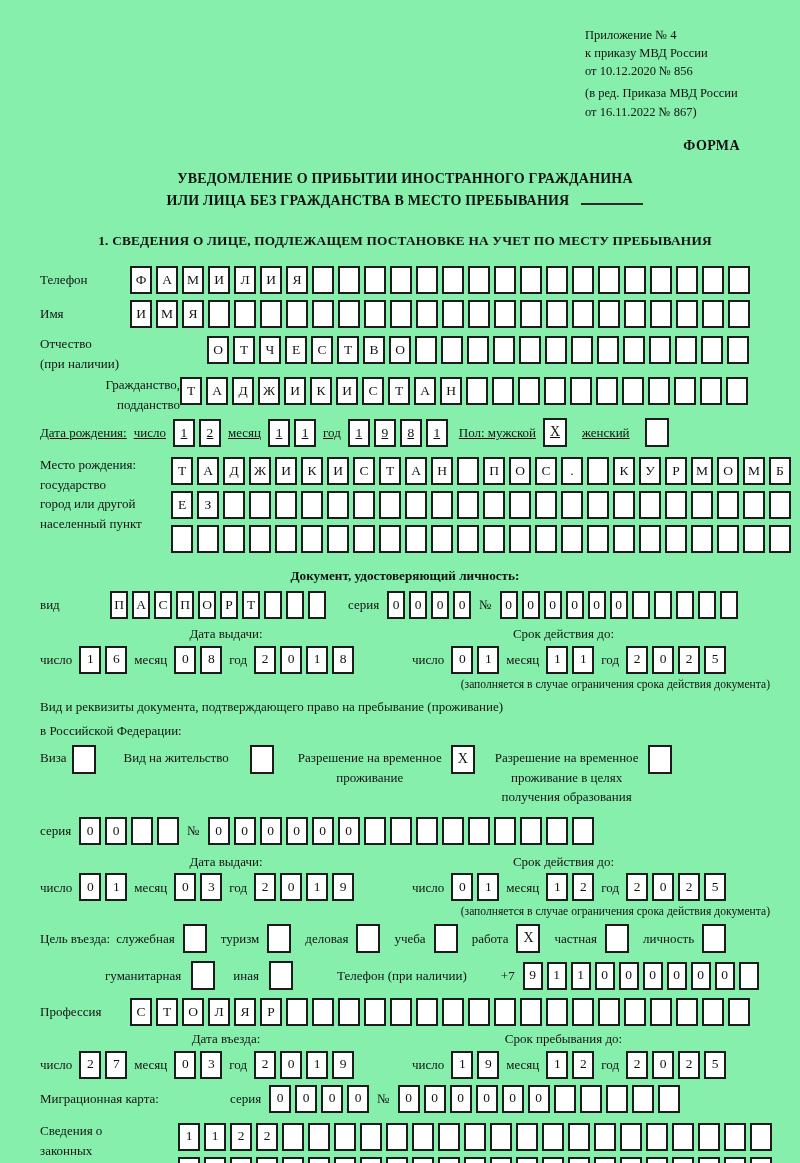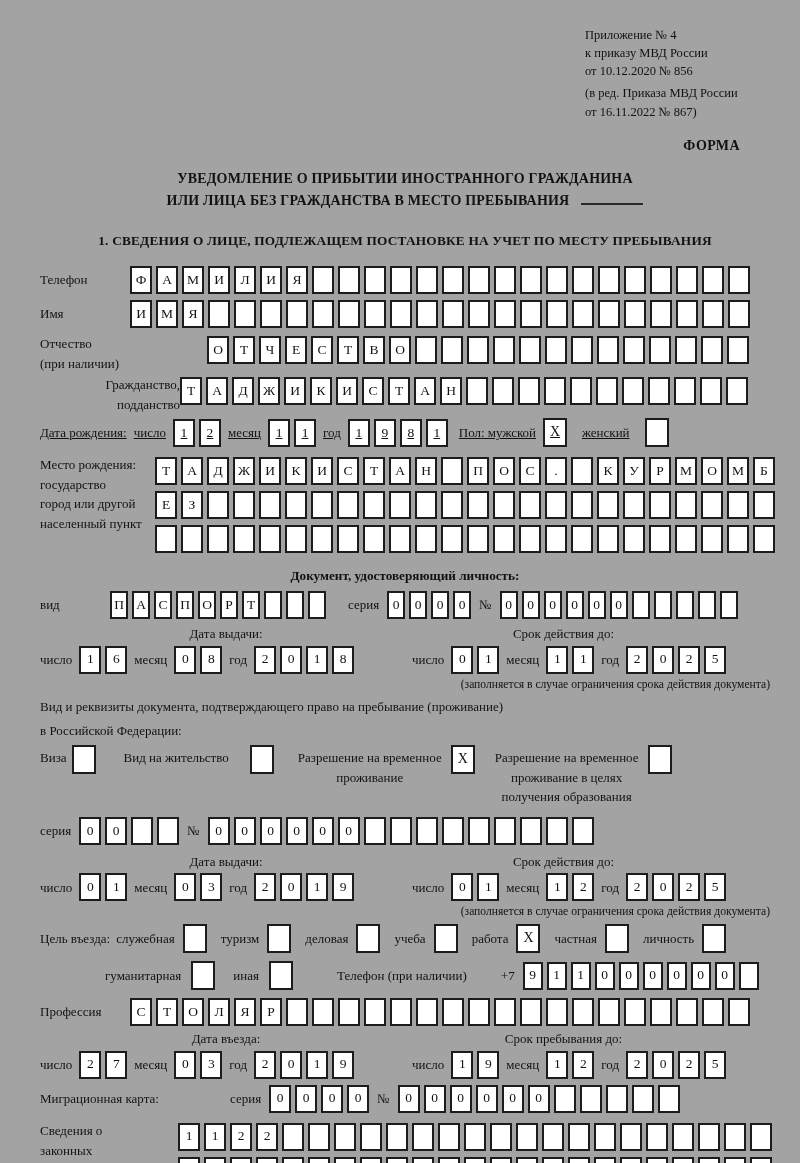--- a/index.html
+++ b/index.html
@@ -1,18 +1,18 @@
 <!DOCTYPE html>
 <html><head>
 <meta charset="utf-8">
 <style>
   html,body{margin:0;padding:0;background:#e9e9e9;}
   .page{
     width:800px;height:1163px;box-sizing:border-box;margin:0 auto;
-    background:#a3a3a3;color:#121212;
+    background:#86efac;color:#121212;
     font-family:"Liberation Serif","DejaVu Serif",serif;
     font-size:13px;line-height:1.35;
     padding:26px 30px 8px 40px;overflow:hidden;position:relative;
   }
   
   .appendix{margin-left:545px;font-size:12.5px;line-height:1.45;}
   .appendix .amend{margin-top:4px;}
   .forma{font-weight:bold;font-size:14px;text-align:right;margin:16px 30px 0 0;letter-spacing:.4px;}
   .title{font-weight:bold;font-size:14px;text-align:center;margin-top:12px;line-height:1.6;letter-spacing:.2px;}
   .blank-underline{display:inline-block;width:62px;border-bottom:2px solid #2a2a2a;margin-left:12px;vertical-align:baseline;}
@@ -222,21 +222,21 @@
         <span class="cell">9</span>
         <span class="cell">8</span>
         <span class="cell">1</span>
       </span>
     <span style="margin-left:4px;">Пол: мужской</span>
     <span class="cbx">X</span>
     <span style="margin-left:8px;">женский</span>
     <span class="cbx" style="margin-left:8px;"></span>
   </div>
 
-  <div class="frow" style="margin-bottom:14px;">
+  <div class="frow" style="margin-bottom:14px;gap:16px;">
     <div class="lblock w115">
       <div>Место рождения:</div>
       <div>государство</div>
       <div>город или другой</div>
       <div>населенный пункт</div>
     </div>
     <div class="cellcol mt2">
       <span class="cellrow">
           <span class="cell">Т</span>
           <span class="cell">А</span>

